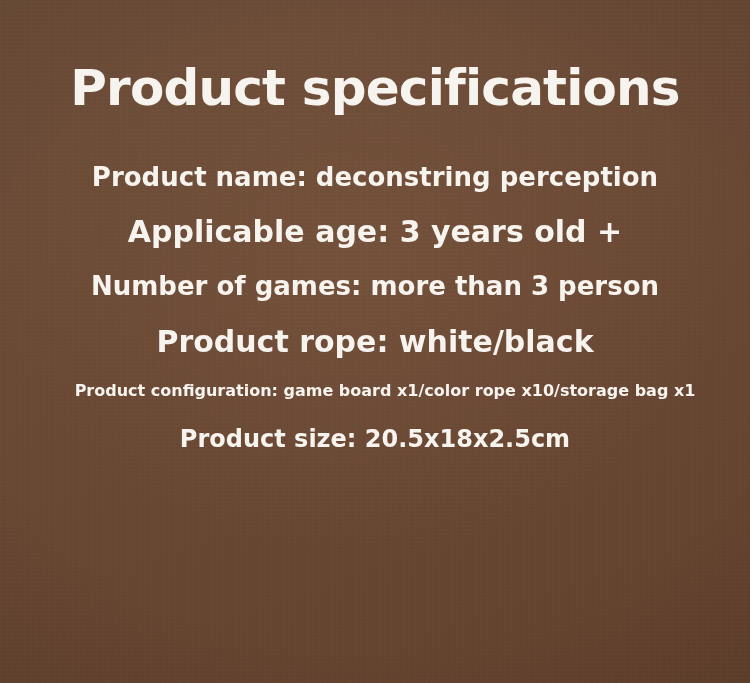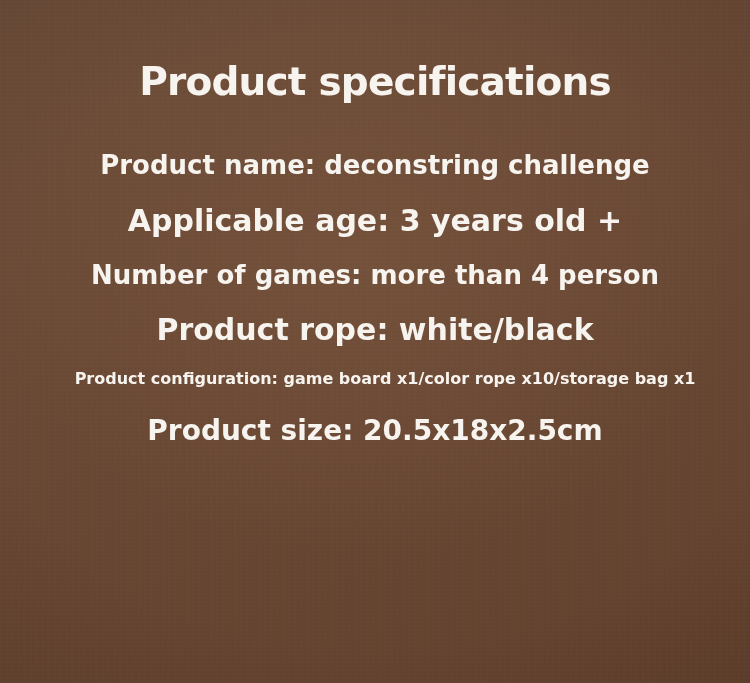--- a/index.html
+++ b/index.html
@@ -50,21 +50,21 @@
     width: 100%;
     color: #f7f3ee;
     font-weight: bold;
     letter-spacing: -0.2px;
     line-height: 1.05;
     white-space: nowrap;
   }
 
   #title {
     margin-top: 62px;
-    font-size: 39px;
+    font-size: 50px;
     letter-spacing: -0.8px;
   }
 
   #subtitle {
     margin-top: 32px;
     font-size: 28px;
   }
 
   #spec-list {
     position: relative;
@@ -90,40 +90,40 @@
   }
 
   .size-lg  { font-size: 26px; }
   .size-xl  { font-size: 30px; }
   .size-sm  { font-size: 16px; margin-top: 28px; margin-left: 20px; }
 
   #footer-size {
     position: relative;
     z-index: 2;
     margin-top: 26px;
-    font-size: 28px;
+    font-size: 24px;
     font-weight: bold;
     color: #f7f3ee;
     white-space: nowrap;
   }
 </style>
 </head>
 <body>
 
 <div id="spec-banner">
 
   <div class="line" id="title">Product specifications</div>
 
 
   <div id="spec-list">
-    <div class="spec-row size-lg">Product name: deconstring challenge</div>
+    <div class="spec-row size-lg">Product name: deconstring perception</div>
 
     <div class="spec-row size-xl">Applicable age: 3 years old +</div>
 
-    <div class="spec-row size-lg">Number of games: more than 4 person</div>
+    <div class="spec-row size-lg">Number of games: more than 3 person</div>
 
     <div class="spec-row size-xl">Product rope: white/black</div>
 
     <div class="spec-row size-sm">Product configuration: game board x1/color rope x10/storage bag x1</div>
   </div>
 
   <div id="footer-size">Product size: 20.5x18x2.5cm</div>
 
 </div>
 

